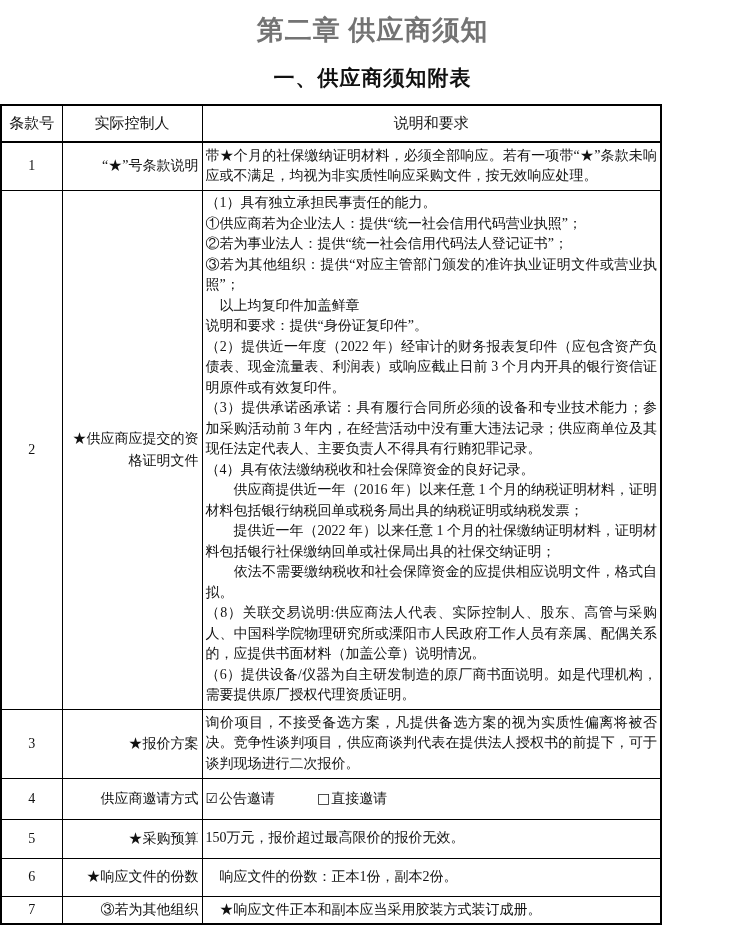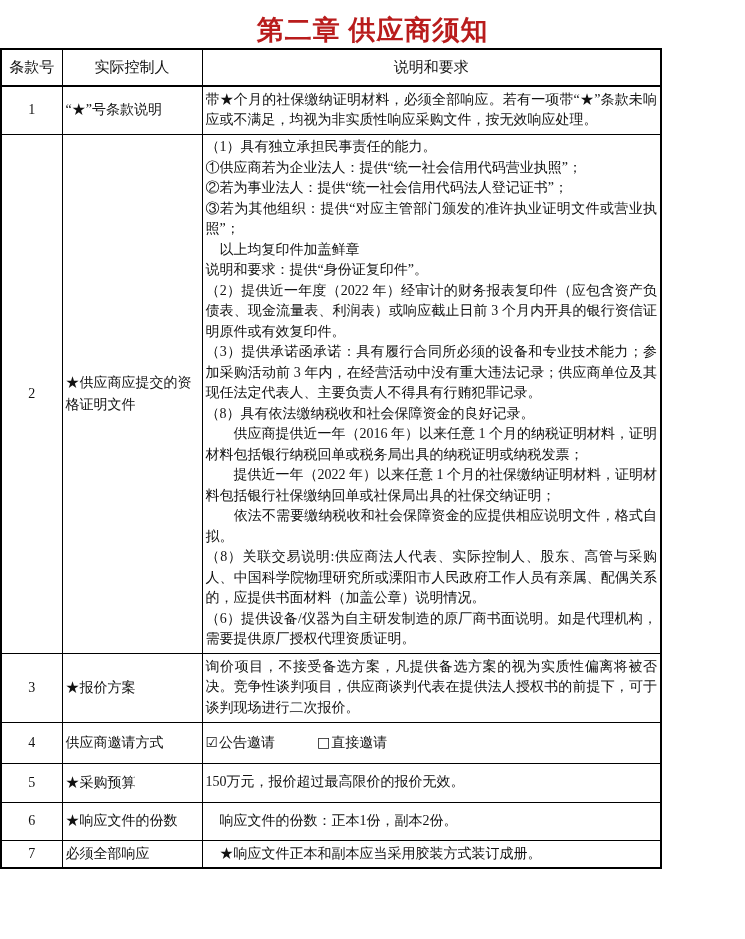--- a/index.html
+++ b/index.html
@@ -16,21 +16,21 @@
     color: #111111;
     overflow: hidden;
   }
   .chapter-title {
     margin: 0;
     padding-top: 12px;
     text-align: center;
     font-size: 27px;
     font-weight: 700;
     letter-spacing: 1px;
-    color: #b91c1c;
+    color: #737373;
   }
   .section-title {
     margin: 0;
     padding-top: 16px;
     padding-bottom: 12px;
     text-align: center;
     font-size: 21px;
     font-weight: 700;
     letter-spacing: 1px;
     color: #111111;
@@ -45,40 +45,41 @@
   table.notice th,
   table.notice td {
     border: 1px solid #000;
     padding: 2px 3px;
     vertical-align: middle;
     font-weight: 400;
   }
   table.notice thead tr { height: 37px; }
   table.notice thead th { text-align: center; font-size: 15px; border-bottom: 2px solid #000; }
   td.c-no   { text-align: center; }
-  td.c-name { text-align: left; padding: 2px 5px; line-height: 22px; }
+  td.c-name { text-align: right; padding: 2px 5px; line-height: 22px; }
   td.c-desc { text-align: left; border-left: 2px solid #000; line-height: 20.5px; }
   .para { margin: 0; text-align: justify; }
   tbody tr:nth-child(1) { height: 48px; }
   tbody tr:nth-child(2) { height: 519px; }
   tbody tr:nth-child(3) { height: 69px; }
   tbody tr:nth-child(4) { height: 41px; }
   tbody tr:nth-child(5) { height: 39px; }
   tbody tr:nth-child(6) { height: 38px; }
   tbody tr:nth-child(7) { height: 28px; }
   .opt { white-space: nowrap; }
   .opt + .opt { margin-left: 42px; }
   .opt .box { font-family: "DejaVu Sans", sans-serif; font-size: 14px; }
   .opt .lab { margin-left: 1px; }
 </style>
 </head>
 <body>
 
 <div class="page">
   <h1 class="chapter-title">第二章 供应商须知</h1>
+  <h2 class="section-title">一、供应商须知附表</h2>
 
   <table class="notice">
     <colgroup>
       <col style="width:61px">
       <col style="width:140px">
       <col style="width:459px">
     </colgroup>
     <thead>
       <tr>
         <th>条款号</th>
@@ -99,21 +100,21 @@
           <td class="c-name">★供应商应提交的资格证明文件</td>
           <td class="c-desc">
             <div class="para">（1）具有独立承担民事责任的能力。</div>
             <div class="para">①供应商若为企业法人：提供“统一社会信用代码营业执照”；</div>
             <div class="para">②若为事业法人：提供“统一社会信用代码法人登记证书”；</div>
             <div class="para">③若为其他组织：提供“对应主管部门颁发的准许执业证明文件或营业执照”；</div>
             <div class="para">　以上均复印件加盖鲜章</div>
             <div class="para">说明和要求：提供“身份证复印件”。</div>
             <div class="para">（2）提供近一年度（2022 年）经审计的财务报表复印件（应包含资产负债表、现金流量表、利润表）或响应截止日前 3 个月内开具的银行资信证明原件或有效复印件。</div>
             <div class="para">（3）提供承诺函承诺：具有履行合同所必须的设备和专业技术能力；参加采购活动前 3 年内，在经营活动中没有重大违法记录；供应商单位及其现任法定代表人、主要负责人不得具有行贿犯罪记录。</div>
-            <div class="para">（8）具有依法缴纳税收和社会保障资金的良好记录。</div>
+            <div class="para">（4）具有依法缴纳税收和社会保障资金的良好记录。</div>
             <div class="para">　　供应商提供近一年（2016 年）以来任意 1 个月的纳税证明材料，证明材料包括银行纳税回单或税务局出具的纳税证明或纳税发票；</div>
             <div class="para">　　提供近一年（2022 年）以来任意 1 个月的社保缴纳证明材料，证明材料包括银行社保缴纳回单或社保局出具的社保交纳证明；</div>
             <div class="para">　　依法不需要缴纳税收和社会保障资金的应提供相应说明文件，格式自拟。</div>
             <div class="para">（8）关联交易说明:供应商法人代表、实际控制人、股东、高管与采购人、中国科学院物理研究所或溧阳市人民政府工作人员有亲属、配偶关系的，应提供书面材料（加盖公章）说明情况。</div>
             <div class="para">（6）提供设备/仪器为自主研发制造的原厂商书面说明。如是代理机构，需要提供原厂授权代理资质证明。</div>
           </td>
         </tr>
         <tr>
           <td class="c-no">3</td>
           <td class="c-name">★报价方案</td>
@@ -135,20 +136,20 @@
         </tr>
         <tr>
           <td class="c-no">6</td>
           <td class="c-name">★响应文件的份数</td>
           <td class="c-desc">
             <div class="para">　响应文件的份数：正本1份，副本2份。</div>
           </td>
         </tr>
         <tr>
           <td class="c-no">7</td>
-          <td class="c-name">必须全部响应</td>
+          <td class="c-name">③若为其他组织</td>
           <td class="c-desc">
             <div class="para">　★响应文件正本和副本应当采用胶装方式装订成册。</div>
           </td>
         </tr>
       </tbody>
   </table>
 </div>
 
 </body></html>

